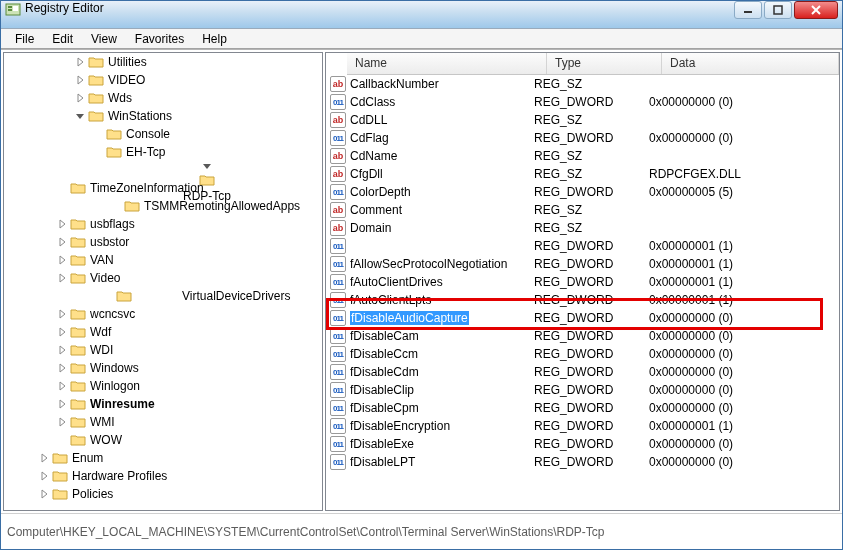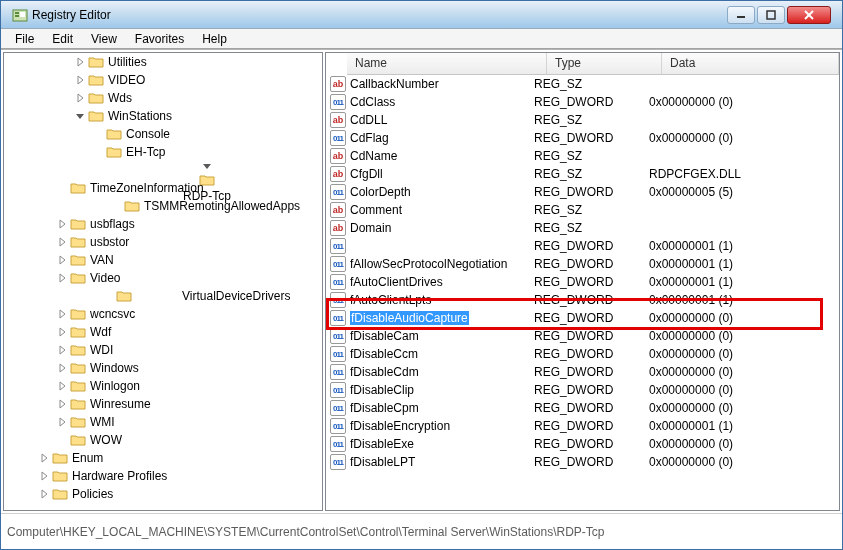--- a/index.html
+++ b/index.html
@@ -1,18 +1,18 @@
 <!DOCTYPE html>
 <html><head>
 <meta charset="utf-8">
 <style>
   * { box-sizing: border-box; }
   body { margin:0; padding:0; font-family: "Segoe UI", Tahoma, sans-serif; font-size:12px; background:#fff; }
   .window { width:843px; height:550px; border:1px solid #3a6ea5; display:flex; flex-direction:column; background:#fff; position:relative; }
-  .titlebar { height:28px; background:linear-gradient(to bottom,#e8f0f9 0%,#cadff1 40%,#9ec8ea 100%); display:flex; align-items:center; padding:0 11px; border-bottom:1px solid #9ab; }
+  .titlebar { height:28px; background:linear-gradient(to bottom,#e8f0f9 0%,#cadff1 40%,#9ec8ea 100%); display:flex; padding:0 4px; border-bottom:1px solid #9ab; }
   .titlebar .title-icon { width:16px; height:16px; margin-right:4px; }
   .titlebar .title-text { flex:1; color:#000; font-size:12px; }
   .winbtns { display:flex; gap:2px; }
   .wbtn { width:28px; height:18px; border-radius:3px; display:flex; align-items:center; justify-content:center; font-size:11px; color:#333; }
   .wbtn.min, .wbtn.max { background:linear-gradient(#f4f8fc,#cde0f1); border:1px solid #8aaac6; }
   .wbtn.close { width:44px; background:linear-gradient(#f28c8c,#d9201e); border:1px solid #8b1a1a; color:#fff; font-weight:bold; }
   .menubar { height:20px; background:#f5f5f5; border-bottom:1px solid #a3a3a3; display:flex; align-items:center; padding:0 6px; gap:2px; }
   .menuitem { padding:2px 8px; cursor:default; }
   .client { flex:1; display:flex; border-top:1px solid #b5b5b5; overflow:hidden; }
   .tree-pane { width:320px; border:1px solid #828790; margin:2px 1px 2px 2px; overflow:auto; position:relative; background:#fff; }
@@ -310,21 +310,21 @@
                 <path d="M3 1 L3 9 L8 5 Z" fill="none" stroke="#8a8a8a"></path>
               </svg>
             </span>
             <span class="folder-icon">
               <svg width="16" height="14">
                 <path d="M1 3 L6 3 L7 4 L15 4 L15 12 L1 12 Z" fill="#ffe08a" stroke="#caa43c"></path>
               </svg>
             </span>
             <span class="node-label">Winlogon</span>
           </div>
-          <div class="node" style="padding-left: 52px;">
+          <div class="node" style="padding-left: 52px; font-weight: bold;">
             <span class="exp ">
               <svg width="10" height="10">
                 <path d="M3 1 L3 9 L8 5 Z" fill="none" stroke="#8a8a8a"></path>
               </svg>
             </span>
             <span class="folder-icon">
               <svg width="16" height="14">
                 <path d="M1 3 L6 3 L7 4 L15 4 L15 12 L1 12 Z" fill="#ffe08a" stroke="#caa43c"></path>
               </svg>
             </span>

